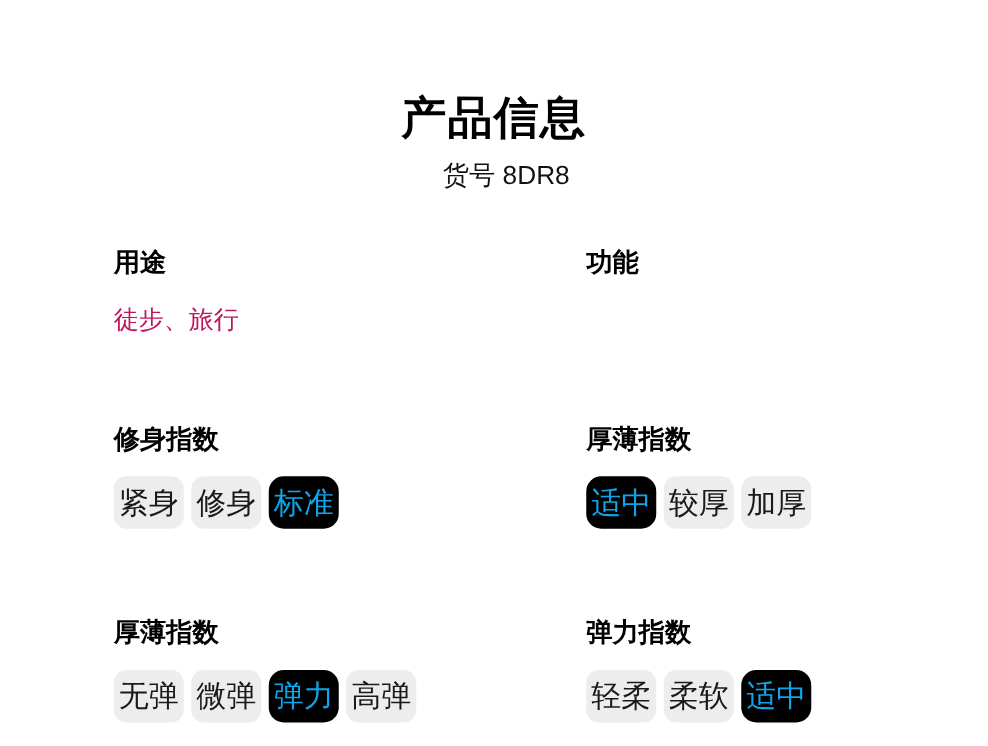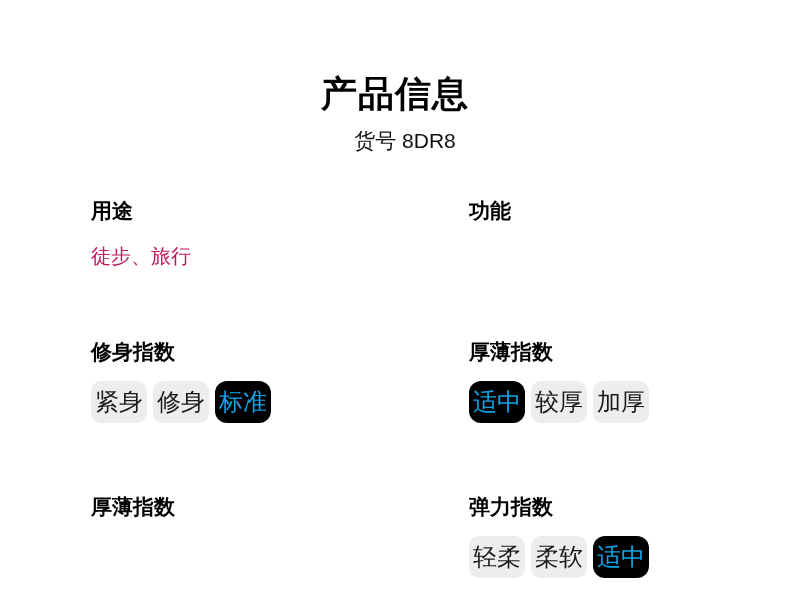--- a/index.html
+++ b/index.html
@@ -120,20 +120,26 @@
       <h2>厚薄指数</h2>
       <div class="pills">
           <button class="pill selected">适中</button>
           <button class="pill">较厚</button>
           <button class="pill">加厚</button>
         </div>
     </section>
 
     <section class="cell">
       <h2>厚薄指数</h2>
+      <div class="pills">
+          <button class="pill">无弹</button>
+          <button class="pill">微弹</button>
+          <button class="pill selected">弹力</button>
+          <button class="pill">高弹</button>
+        </div>
     </section>
 
     <section class="cell">
       <h2>弹力指数</h2>
       <div class="pills">
           <button class="pill">轻柔</button>
           <button class="pill">柔软</button>
           <button class="pill selected">适中</button>
         </div>
     </section>

